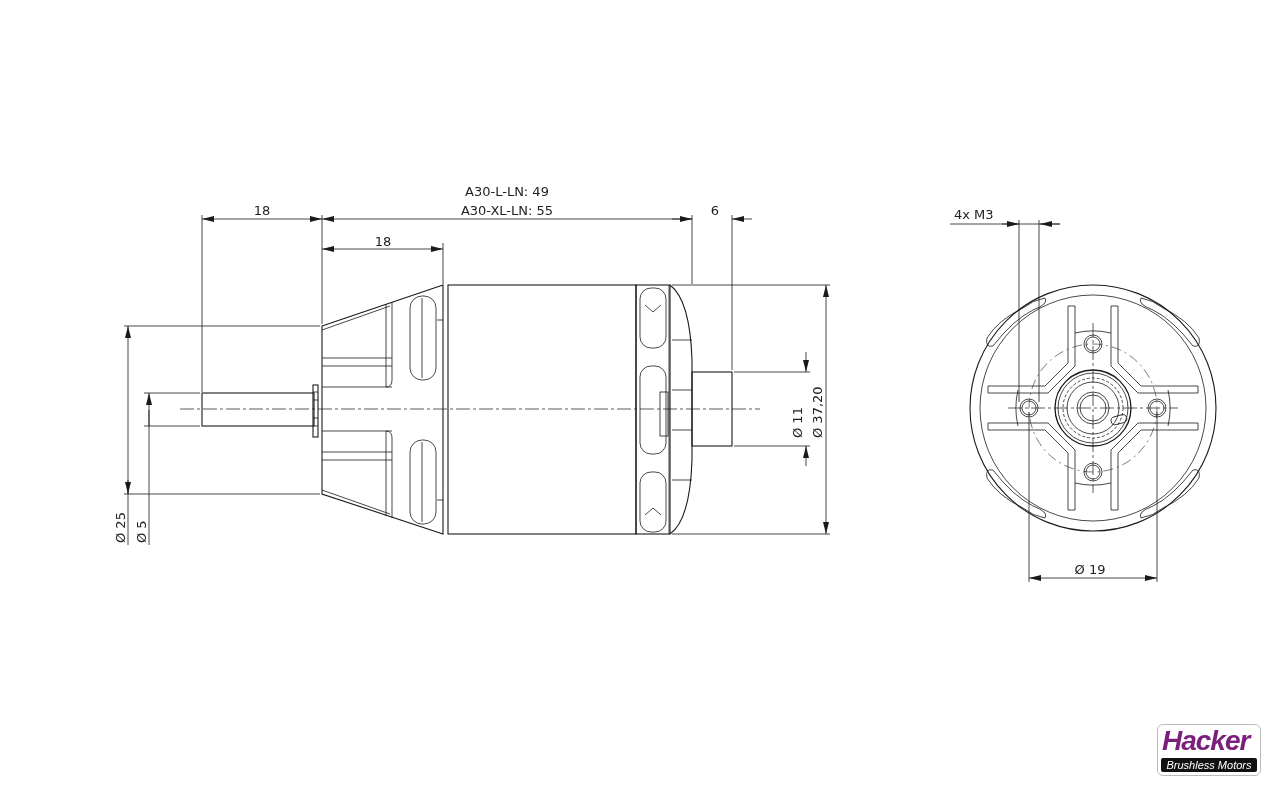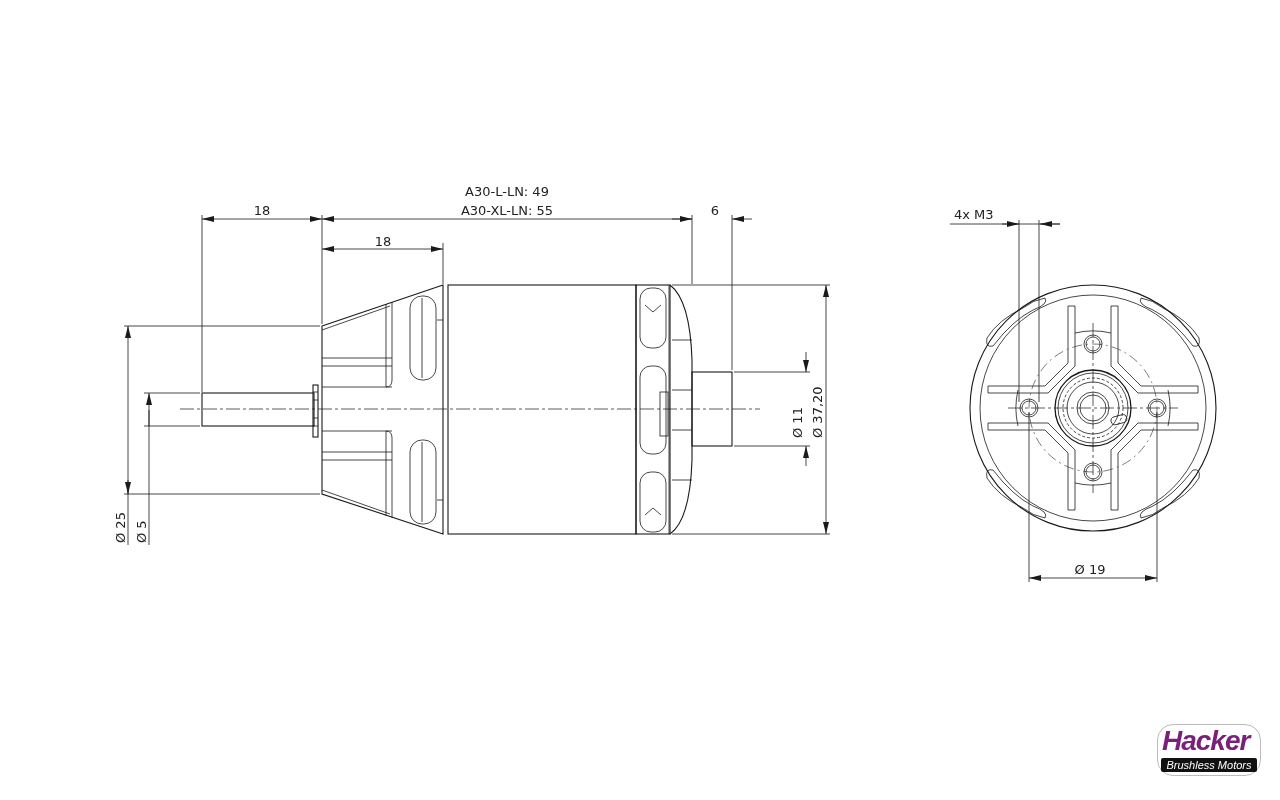--- a/index.html
+++ b/index.html
@@ -3,21 +3,21 @@
 <meta charset="utf-8">
 <style>
   html, body { margin:0; padding:0; background:#ffffff; }
   body { width:1280px; height:800px; position:relative; overflow:hidden; font-family:"DejaVu Sans", sans-serif; }
   svg { position:absolute; left:0; top:0; }
   .ln { stroke:#1a1a1a; stroke-width:1.1; fill:none; }
   .thin { stroke:#1a1a1a; stroke-width:0.8; fill:none; }
   .cl { stroke:#333; stroke-width:0.8; fill:none; stroke-dasharray:14 3 3 3; }
   .dim { stroke:#1a1a1a; stroke-width:0.8; fill:none; }
   .txt { font-family:"DejaVu Sans", sans-serif; font-size:13px; fill:#222; }
-  .logo { position:absolute; left:1157px; top:724px; width:102px; height:50px; border:1px solid #bbb; border-radius:16px; background:#fff; }
+  .logo { position:absolute; left:1157px; top:724px; width:102px; height:50px; border:1px solid #bbb; border-radius:6px; background:#fff; }
   .logo-main { position:absolute; left:4px; top:0px; font-family:"Liberation Sans", sans-serif; font-weight:bold; font-style:italic; font-size:28px; color:#7a1f7a; letter-spacing:-1px; }
   .logo-sub { position:absolute; left:3px; right:3px; bottom:3px; height:14px; background:#111; color:#fff; font-family:"Liberation Sans", sans-serif; font-style:italic; font-size:11px; line-height:14px; text-align:center; border-radius:2px; }
 </style>
 </head>
 <body>
 
 <svg width="1280" height="800" viewBox="0 0 1280 800">
   <defs>
     <marker id="arr" markerWidth="12" markerHeight="6" refX="12" refY="3" orient="auto-start-reverse" markerUnits="userSpaceOnUse">
       <path d="M0,0 L12,3 L0,6 Z" fill="#1a1a1a"></path>

